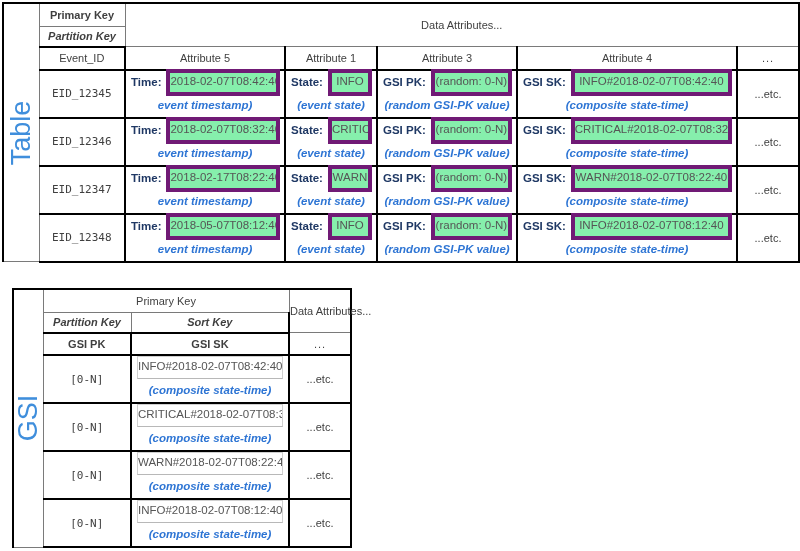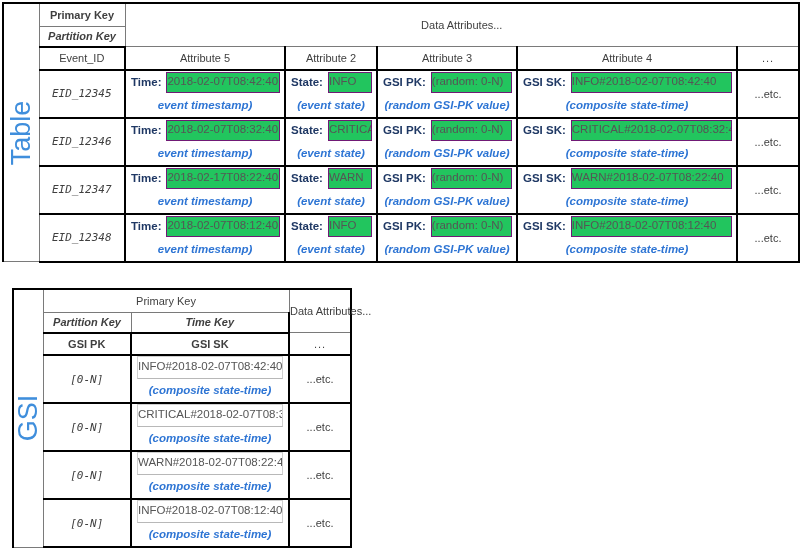--- a/index.html
+++ b/index.html
@@ -114,21 +114,20 @@
     margin-top: 47px;
   }
 
   
   .key-cell {
     background: #ffffff;
     color: #1f3864;
     font-family: "DejaVu Sans Mono", monospace;
     font-size: 12.5px;
     height: 46px;
-    font-style: italic;
   }
   .etc-cell {
     background: #eeeeee;
     color: #3f3f3f;
     font-size: 11.5px;
     height: 46px;
   }
 
   
   .attr-cell {
@@ -155,25 +154,25 @@
   .attr-label {
     color: #1f3864;
     font-weight: bold;
     font-size: 11.5px;
     white-space: nowrap;
     padding-right: 5px;
     flex: 0 0 auto;
   }
   .attr-value {
     flex: 1 1 auto;
-    background: #22c55e;
-    border: 1px solid #701a75;
+    background: #86efac;
+    border: 4px solid #701a75;
     color: #555555;
     font-size: 11.5px;
-    text-align: left;
+    text-align: center;
     line-height: 17px;
     height: 19px;
     overflow: hidden;
     white-space: nowrap;
   }
   .attr-caption {
     color: #2e75d4;
     font-style: italic;
     font-weight: bold;
     font-size: 11.5px;
@@ -237,21 +236,21 @@
       <td class="hdr-dataattr frame-top frame-right" colspan="5" rowspan="2">Data Attributes...</td>
     </tr>
 
     <tr>
       <td class="hdr-partition sep-bottom">Partition Key</td>
     </tr>
 
     <tr>
       <td class="hdr-colname sep-bottom sep-right">Event_ID</td>
       <td class="hdr-attr sep-bottom sep-right">Attribute 5</td>
-      <td class="hdr-attr sep-bottom sep-right">Attribute 2</td>
+      <td class="hdr-attr sep-bottom sep-right">Attribute 1</td>
       <td class="hdr-attr sep-bottom sep-right">Attribute 3</td>
       <td class="hdr-attr sep-bottom sep-right">Attribute 4</td>
       <td class="hdr-dots sep-bottom frame-right">...</td>
     </tr>
 
     <tr>
       <td class="key-cell sep-right">EID_12345</td>
       <td class="attr-cell sep-right">
         <div class="attr-inner">
           <div class="attr-valrow">
@@ -372,21 +371,21 @@
       </td>
       <td class="etc-cell frame-right sep-top">...etc.</td>
     </tr>
 
     <tr>
       <td class="key-cell sep-right sep-top frame-bottom">EID_12348</td>
       <td class="attr-cell sep-right sep-top frame-bottom">
         <div class="attr-inner">
           <div class="attr-valrow">
             <span class="attr-label">Time:</span>
-            <span class="attr-value">2018-02-07T08:12:40</span>
+            <span class="attr-value">2018-05-07T08:12:40</span>
           </div>
           <div class="attr-caption">event timestamp)</div>
         </div>
       </td>
       <td class="attr-cell sep-right sep-top frame-bottom">
         <div class="attr-inner">
           <div class="attr-valrow">
             <span class="attr-label">State:</span>
             <span class="attr-value">INFO</span>
           </div>
@@ -428,21 +427,21 @@
     <tr>
       <td class="side-label frame-left frame-top" rowspan="7">
         <span class="rot">GSI</span>
       </td>
       <td class="hdr-primary-blue frame-top" colspan="2">Primary Key</td>
       <td class="hdr-dataattr frame-top frame-right" rowspan="2" style="white-space:nowrap; overflow:visible; width:160px;">Data Attributes...</td>
     </tr>
 
     <tr>
       <td class="hdr-partition sep-bottom">Partition Key</td>
-      <td class="hdr-partition sep-bottom sep-right">Time Key</td>
+      <td class="hdr-partition sep-bottom sep-right">Sort Key</td>
     </tr>
 
     <tr>
       <td class="hdr-gsipk sep-bottom sep-right">GSI PK</td>
       <td class="hdr-gsipk sep-bottom sep-right">GSI SK</td>
       <td class="hdr-dots sep-bottom frame-right">...</td>
     </tr>
 
     <tr>
       <td class="key-cell sep-right">[0-N]</td>

